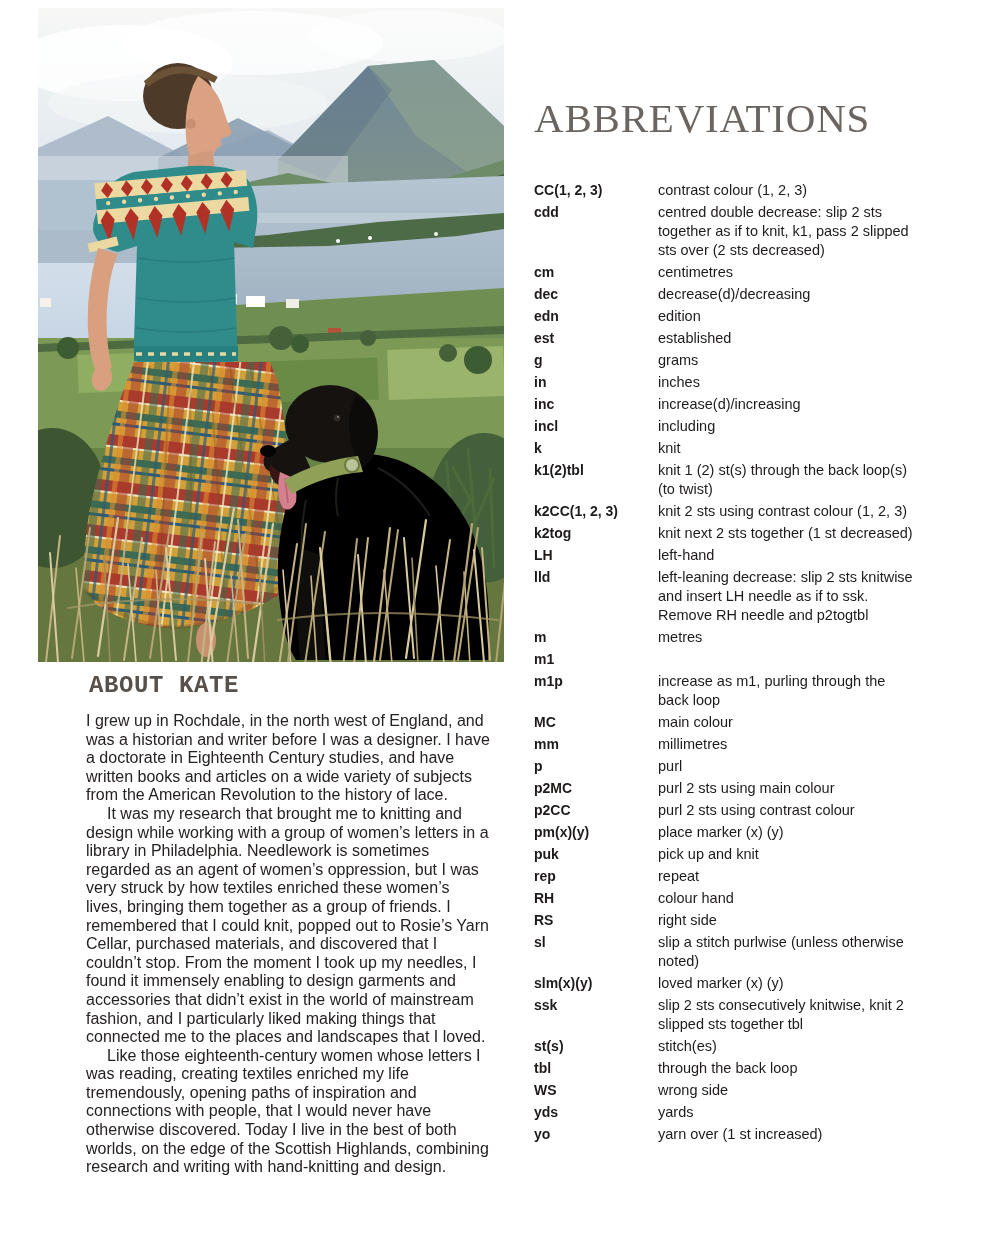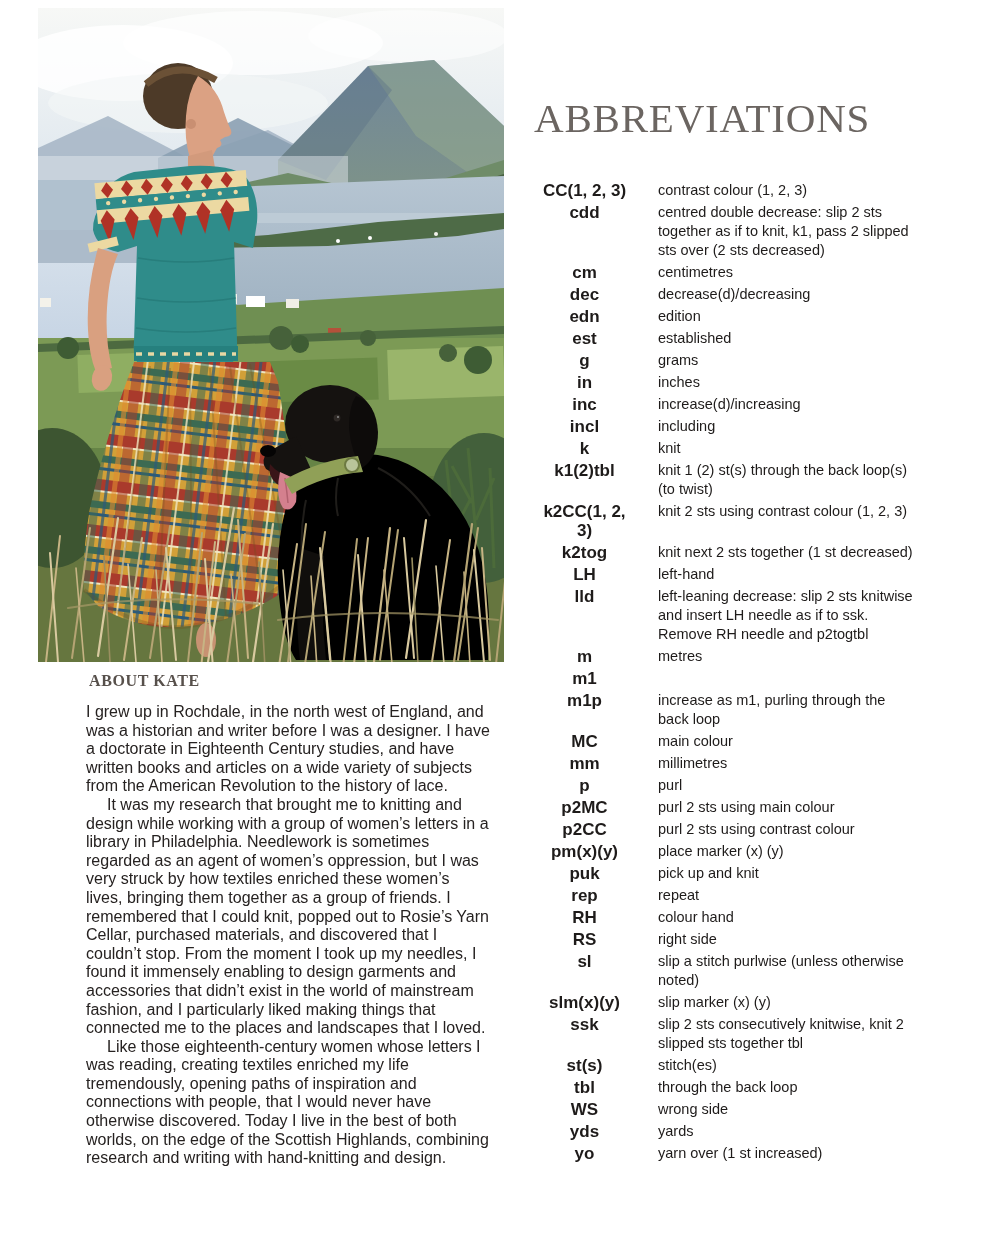--- a/index.html
+++ b/index.html
@@ -6,36 +6,36 @@
   .page{
     position:relative;width:999px;height:1236px;background:#ffffff;overflow:hidden;
     font-family:"Liberation Sans", sans-serif;color:#272322;
   }
   .photo{
     position:absolute;left:38px;top:8px;width:466px;height:654px;margin:0;overflow:hidden;
   }
   .photo svg{display:block;width:100%;height:100%;}
   .about{position:absolute;left:86px;top:672px;width:404px;}
   .about h2{
-    font-family:Liberation Serif, serif;font-weight:700;font-size:16px;
+    font-family:Liberation Mono, monospace;font-weight:700;font-size:24px;
     color:#57504b;letter-spacing:0.6px;margin:0 0 13px 3px;
   }
   .about p{
     font-size:16px;line-height:18.6px;margin:0;color:#262221;
   }
   .about p + p{text-indent:21px;}
   .abbr{position:absolute;left:534px;top:94px;width:400px;}
   .abbr h1{
     font-family:"Liberation Serif", serif;font-weight:400;font-size:41px;
     color:#6b6561;letter-spacing:0.8px;margin:0 0 39px 0;white-space:nowrap;
   }
   .abbr-row{display:flex;margin-bottom:3px;}
   .abbr-term{
-    flex:none;width:101px;text-align:center;font-weight:700;
-    font-size:17px;line-height:19px;color:#1e1b1a;
+    flex:none;width:101px;text-align:left;font-weight:700;
+    font-size:14px;line-height:19px;color:#1e1b1a;
   }
   .abbr-def{
     margin-left:23px;width:258px;font-size:14.5px;line-height:19px;color:#1e1b1a;
   }
 </style>
 </head>
 <body>
 
 <div class="page">
 
@@ -371,21 +371,21 @@
         <div class="abbr-row">
           <div class="abbr-term">RS</div>
           <div class="abbr-def">right side</div>
         </div>
         <div class="abbr-row">
           <div class="abbr-term">sl</div>
           <div class="abbr-def">slip a stitch purlwise (unless otherwise noted)</div>
         </div>
         <div class="abbr-row">
           <div class="abbr-term">slm(x)(y)</div>
-          <div class="abbr-def">slip marker (x) (y)</div>
+          <div class="abbr-def">loved marker (x) (y)</div>
         </div>
         <div class="abbr-row">
           <div class="abbr-term">ssk</div>
           <div class="abbr-def">slip 2 sts consecutively knitwise, knit 2 slipped sts together tbl</div>
         </div>
         <div class="abbr-row">
           <div class="abbr-term">st(s)</div>
           <div class="abbr-def">stitch(es)</div>
         </div>
         <div class="abbr-row">

